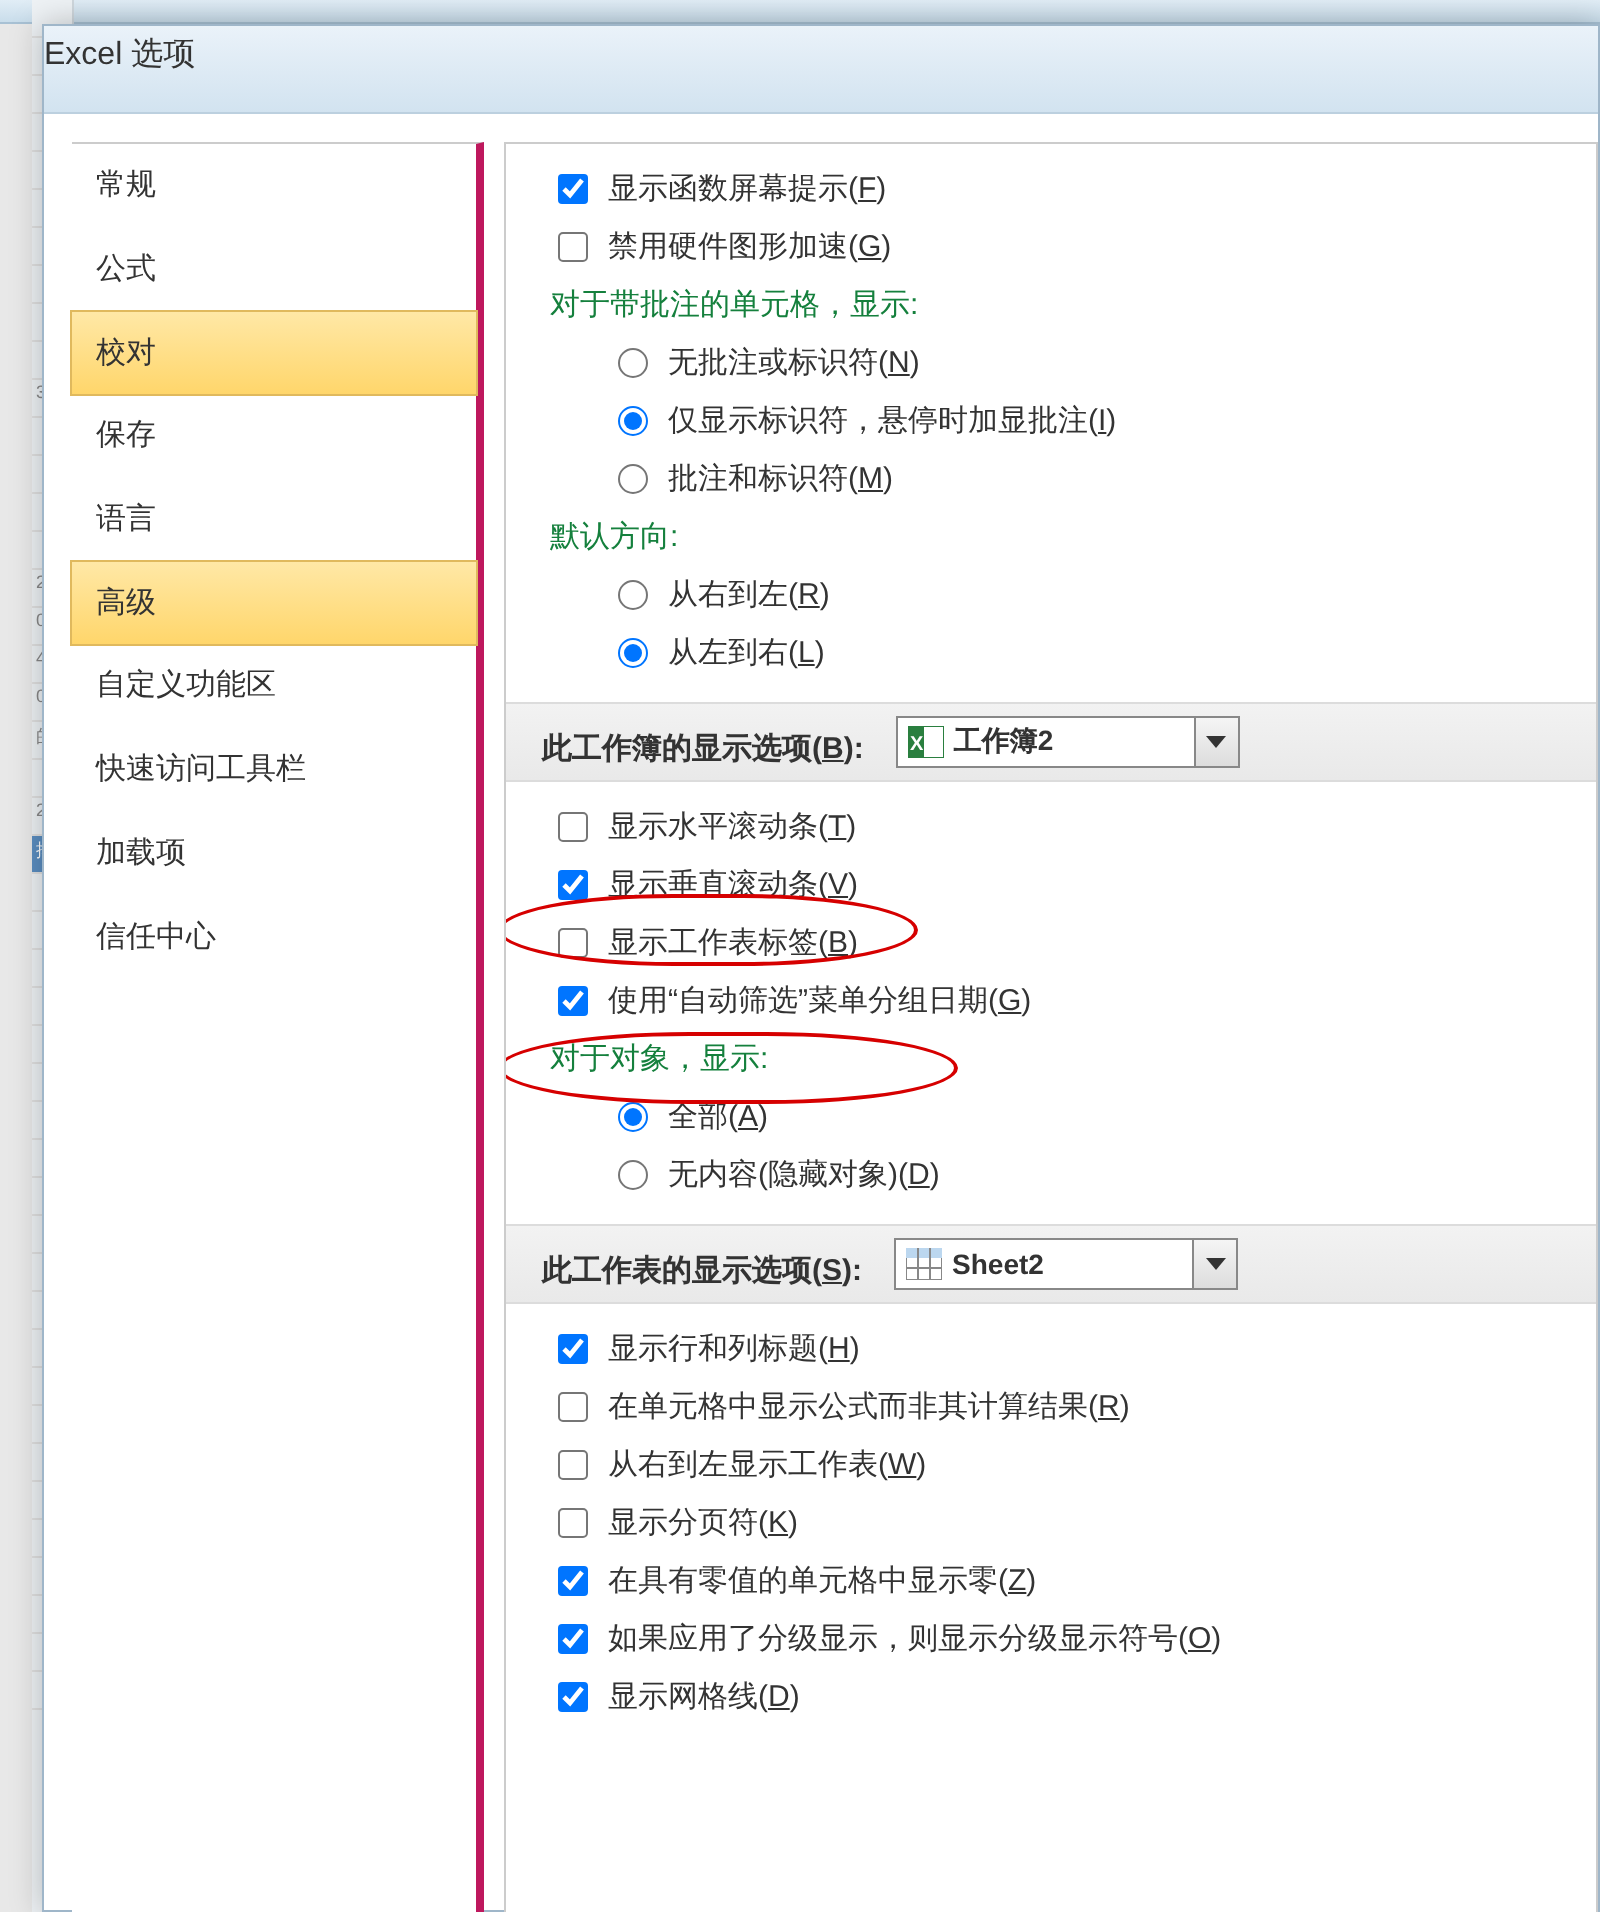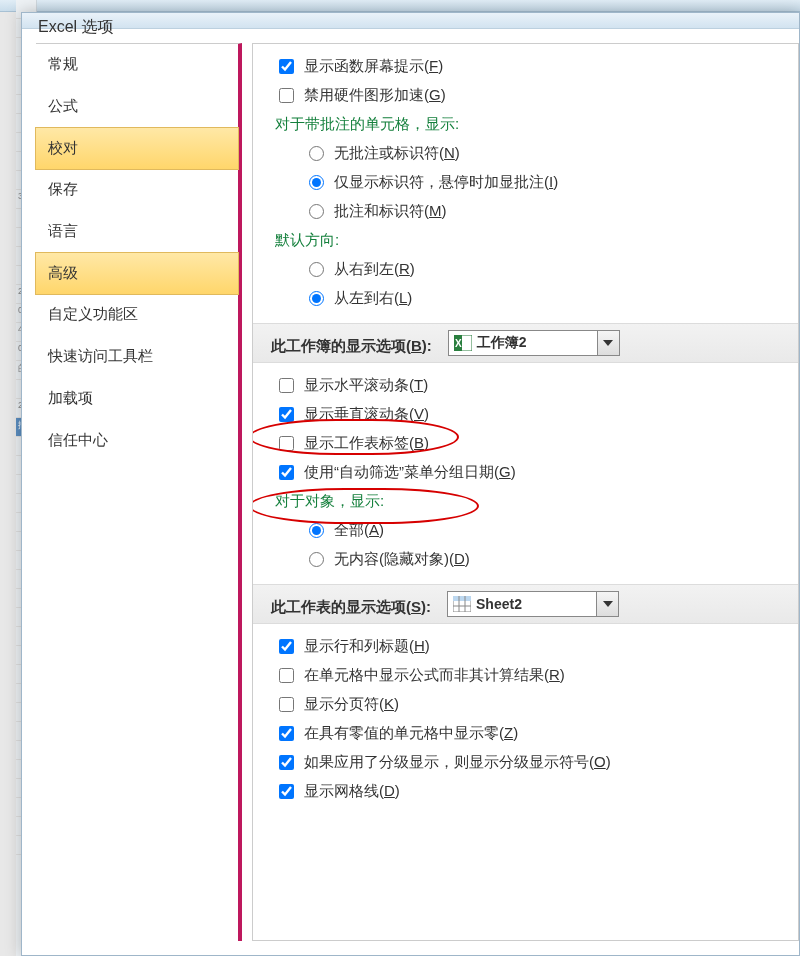--- a/index.html
+++ b/index.html
@@ -16,24 +16,24 @@
   }
   .window {
     position: absolute;
     left: 21px; top: 12px;
     right: 0; bottom: 0;
     background: #fff;
     border: 1px solid #9fb6c9;
     box-shadow: 0 0 15px rgba(0,0,0,0.25);
   }
   .titlebar {
-    height: 16px;
+    height: 44px;
     background: linear-gradient(#eaf2f9, #d2e3f0);
     border-bottom: 1px solid #bcd0df;
-    padding: 4px 16px;
+    padding: 4px 0;
     font-size: 16px;
     color: #333;
   }
   .content {
     display: flex;
     height: calc(100% - 30px);
   }
   .sidebar {
     width: 206px;
     border-right: 4px solid #be185d;
@@ -321,20 +321,24 @@
       <div class="opt-row">
         <input type="checkbox" checked="" style="">
         <span><span>显示行和列标题(</span><span class="u">H</span><span>)</span></span>
       </div>
       <div class="opt-row">
         <input type="checkbox" style="">
         <span><span>在单元格中显示公式而非其计算结果(</span><span class="u">R</span><span>)</span></span>
       </div>
       <div class="opt-row">
         <input type="checkbox" style="">
+        <span><span>从右到左显示工作表(</span><span class="u">W</span><span>)</span></span>
+      </div>
+      <div class="opt-row">
+        <input type="checkbox" style="">
         <span><span>显示分页符(</span><span class="u">K</span><span>)</span></span>
       </div>
       <div class="opt-row">
         <input type="checkbox" checked="" style="">
         <span><span>在具有零值的单元格中显示零(</span><span class="u">Z</span><span>)</span></span>
       </div>
       <div class="opt-row">
         <input type="checkbox" checked="" style="">
         <span><span>如果应用了分级显示，则显示分级显示符号(</span><span class="u">O</span><span>)</span></span>
       </div>

